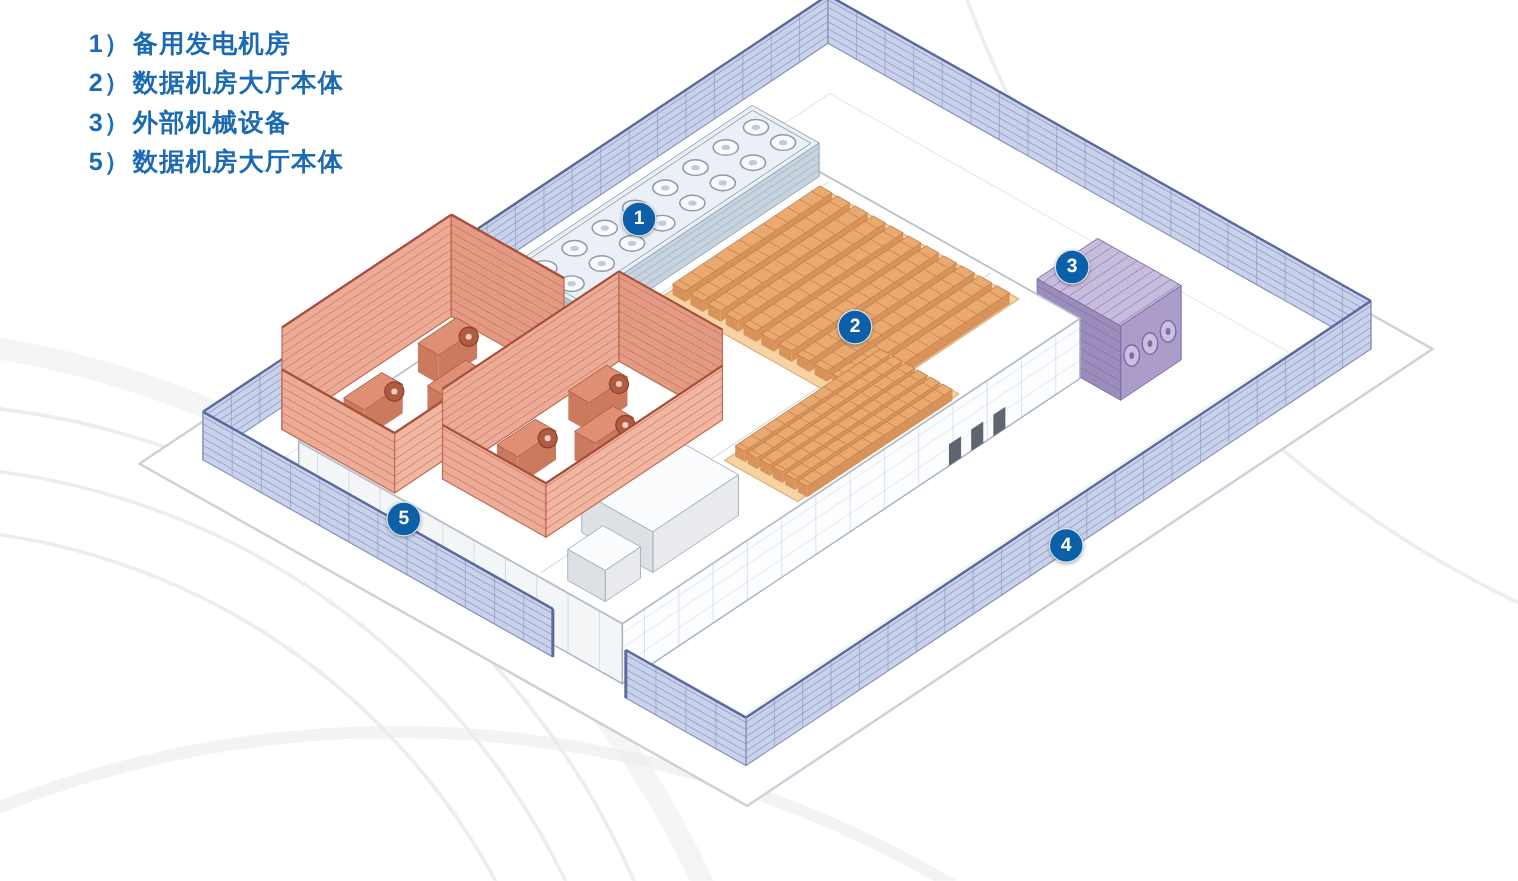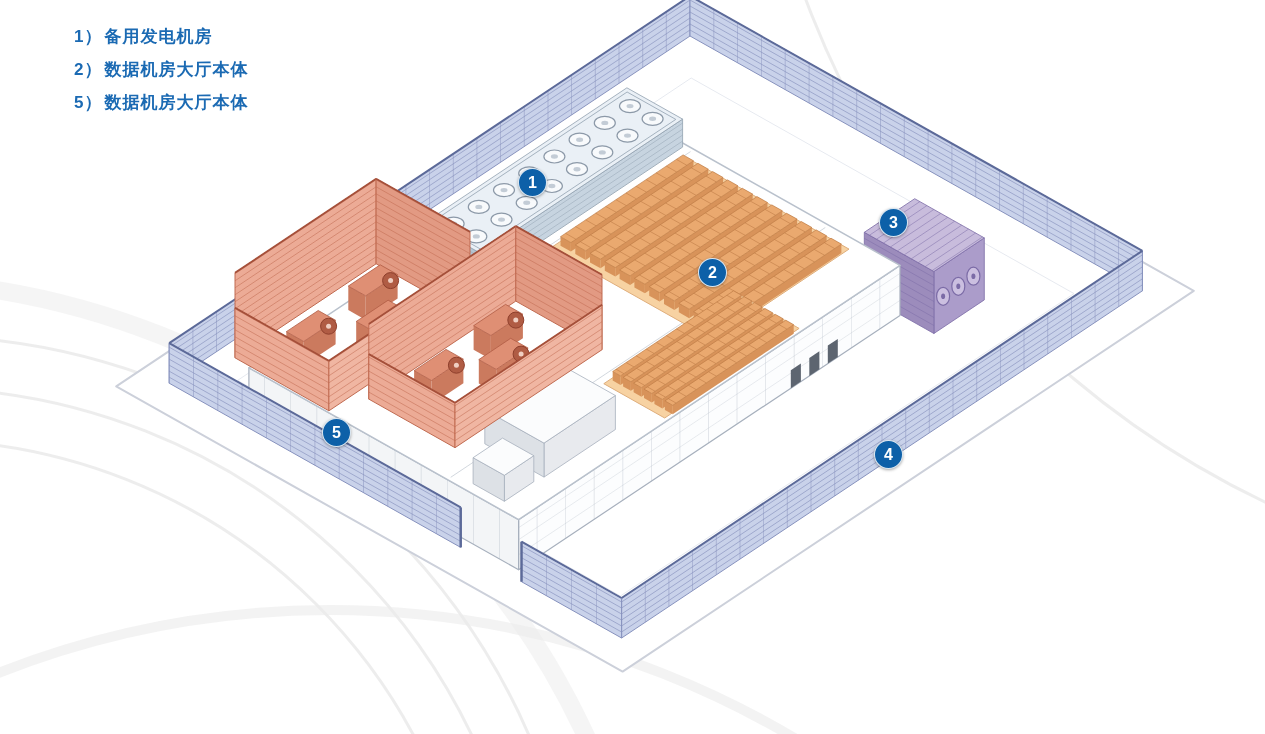--- a/index.html
+++ b/index.html
@@ -4,21 +4,21 @@
 <style>
   html,body{margin:0;padding:0;background:#ffffff;}
   body{
     position:relative;width:1265px;height:734px;overflow:hidden;
     font-family:"Liberation Sans",sans-serif;
   }
   #scene{position:absolute;left:0;top:0;z-index:1;}
   .legend{position:absolute;left:74px;top:20px;z-index:3;}
   .legend-row{
     color:var(--legend-text,#1b6ab3);
-    font-size:17px;line-height:33px;font-weight:600;letter-spacing:1px;
+    font-size:21px;line-height:33px;font-weight:600;letter-spacing:1px;
     white-space:nowrap;
   }
   .legend-row .sep{margin-right:2px;}
   .badge{
     position:absolute;z-index:4;width:29px;height:29px;border-radius:50%;
     background:var(--badge-fill,#0d60a8);color:var(--badge-text,#fff);
     display:flex;align-items:center;justify-content:center;
     font-size:16px;font-weight:bold;
     border:1px solid rgba(255,255,255,.85);
     box-shadow:0 1px 3px rgba(0,0,0,.35);
@@ -659,20 +659,23 @@
   </svg>
 
 <div class="legend">
   <div class="legend-row">
     <span>1</span><span class="sep">）</span><span>备用发电机房</span>
   </div>
   <div class="legend-row">
     <span>2</span><span class="sep">）</span><span>数据机房大厅本体</span>
   </div>
   <div class="legend-row">
+    <span>3</span><span class="sep">）</span><span>外部机械设备</span>
+  </div>
+  <div class="legend-row">
     <span>5</span><span class="sep">）</span><span>数据机房大厅本体</span>
   </div>
 </div>
 
 <div class="badge" style="left:518px;top:168px;">1</div>
 <div class="badge" style="left:698px;top:258px;">2</div>
 <div class="badge" style="left:879px;top:208px;">3</div>
 <div class="badge" style="left:874px;top:440px;">4</div>
 <div class="badge" style="left:322px;top:418px;">5</div>
 

